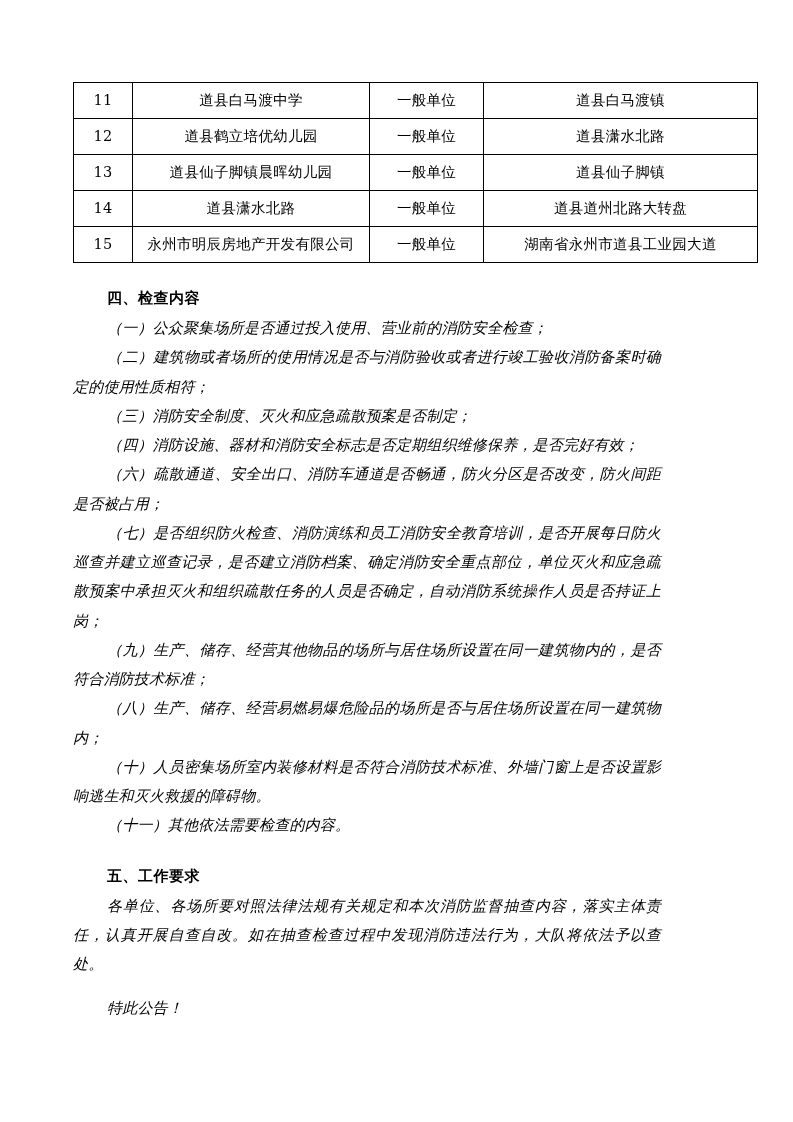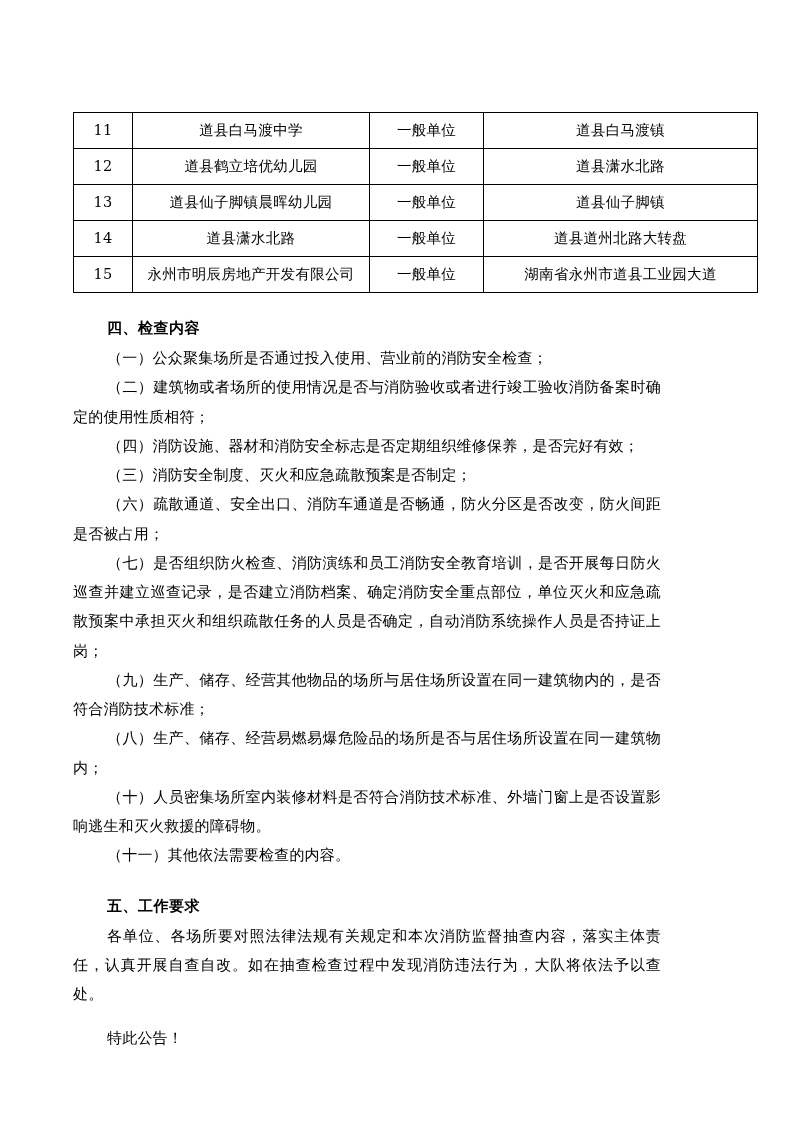--- a/index.html
+++ b/index.html
@@ -14,21 +14,21 @@
     color: #000000;
     position: relative;
     overflow: hidden;
   }
   .page {
     position: absolute;
     left: 0; top: 0;
     width: 734px;
     height: 1122px;
     box-sizing: border-box;
-    padding: 112px 73px 0 73px;
+    padding: 82px 73px 0 73px;
   }
   
   table.unit-table {
     border-collapse: collapse;
     width: 648px;
     table-layout: fixed;
     margin: 0 0 0 0;
   }
   table.unit-table td {
     border: 1px solid #000000;
@@ -56,20 +56,21 @@
   }
   .para {
     font-family: "DejaVu Sans", "Liberation Sans", sans-serif;
     font-size: 15px;
     line-height: 1.95;
     text-align: justify;
     text-justify: inter-ideograph;
     margin: 0;
     text-indent: 34px;
     letter-spacing: 0.2px;
+    font-style: italic;
   }
   .para.last-note {
     margin-top: 15px;
   }
 </style>
 </head>
 <body>
 
 <div class="page">
 
@@ -104,22 +105,22 @@
         <td class="col-name">永州市明辰房地产开发有限公司</td>
         <td class="col-type">一般单位</td>
         <td class="col-addr">湖南省永州市道县工业园大道</td>
       </tr>
     </tbody>
   </table>
 
   <div class="section-head">四、检查内容</div>
   <p class="para">（一）公众聚集场所是否通过投入使用、营业前的消防安全检查；</p>
   <p class="para">（二）建筑物或者场所的使用情况是否与消防验收或者进行竣工验收消防备案时确定的使用性质相符；</p>
+  <p class="para">（三）消防安全制度、灭火和应急疏散预案是否制定；</p>
   <p class="para">（四）消防设施、器材和消防安全标志是否定期组织维修保养，是否完好有效；</p>
-  <p class="para">（三）消防安全制度、灭火和应急疏散预案是否制定；</p>
   <p class="para">（六）疏散通道、安全出口、消防车通道是否畅通，防火分区是否改变，防火间距是否被占用；</p>
   <p class="para">（七）是否组织防火检查、消防演练和员工消防安全教育培训，是否开展每日防火巡查并建立巡查记录，是否建立消防档案、确定消防安全重点部位，单位灭火和应急疏散预案中承担灭火和组织疏散任务的人员是否确定，自动消防系统操作人员是否持证上岗；</p>
   <p class="para">（九）生产、储存、经营其他物品的场所与居住场所设置在同一建筑物内的，是否符合消防技术标准；</p>
   <p class="para">（八）生产、储存、经营易燃易爆危险品的场所是否与居住场所设置在同一建筑物内；</p>
   <p class="para">（十）人员密集场所室内装修材料是否符合消防技术标准、外墙门窗上是否设置影响逃生和灭火救援的障碍物。</p>
   <p class="para">（十一）其他依法需要检查的内容。</p>
 
   <div class="section-head">五、工作要求</div>
   <p class="para">各单位、各场所要对照法律法规有关规定和本次消防监督抽查内容，落实主体责任，认真开展自查自改。如在抽查检查过程中发现消防违法行为，大队将依法予以查处。</p>
   <p class="para last-note">特此公告！</p>

